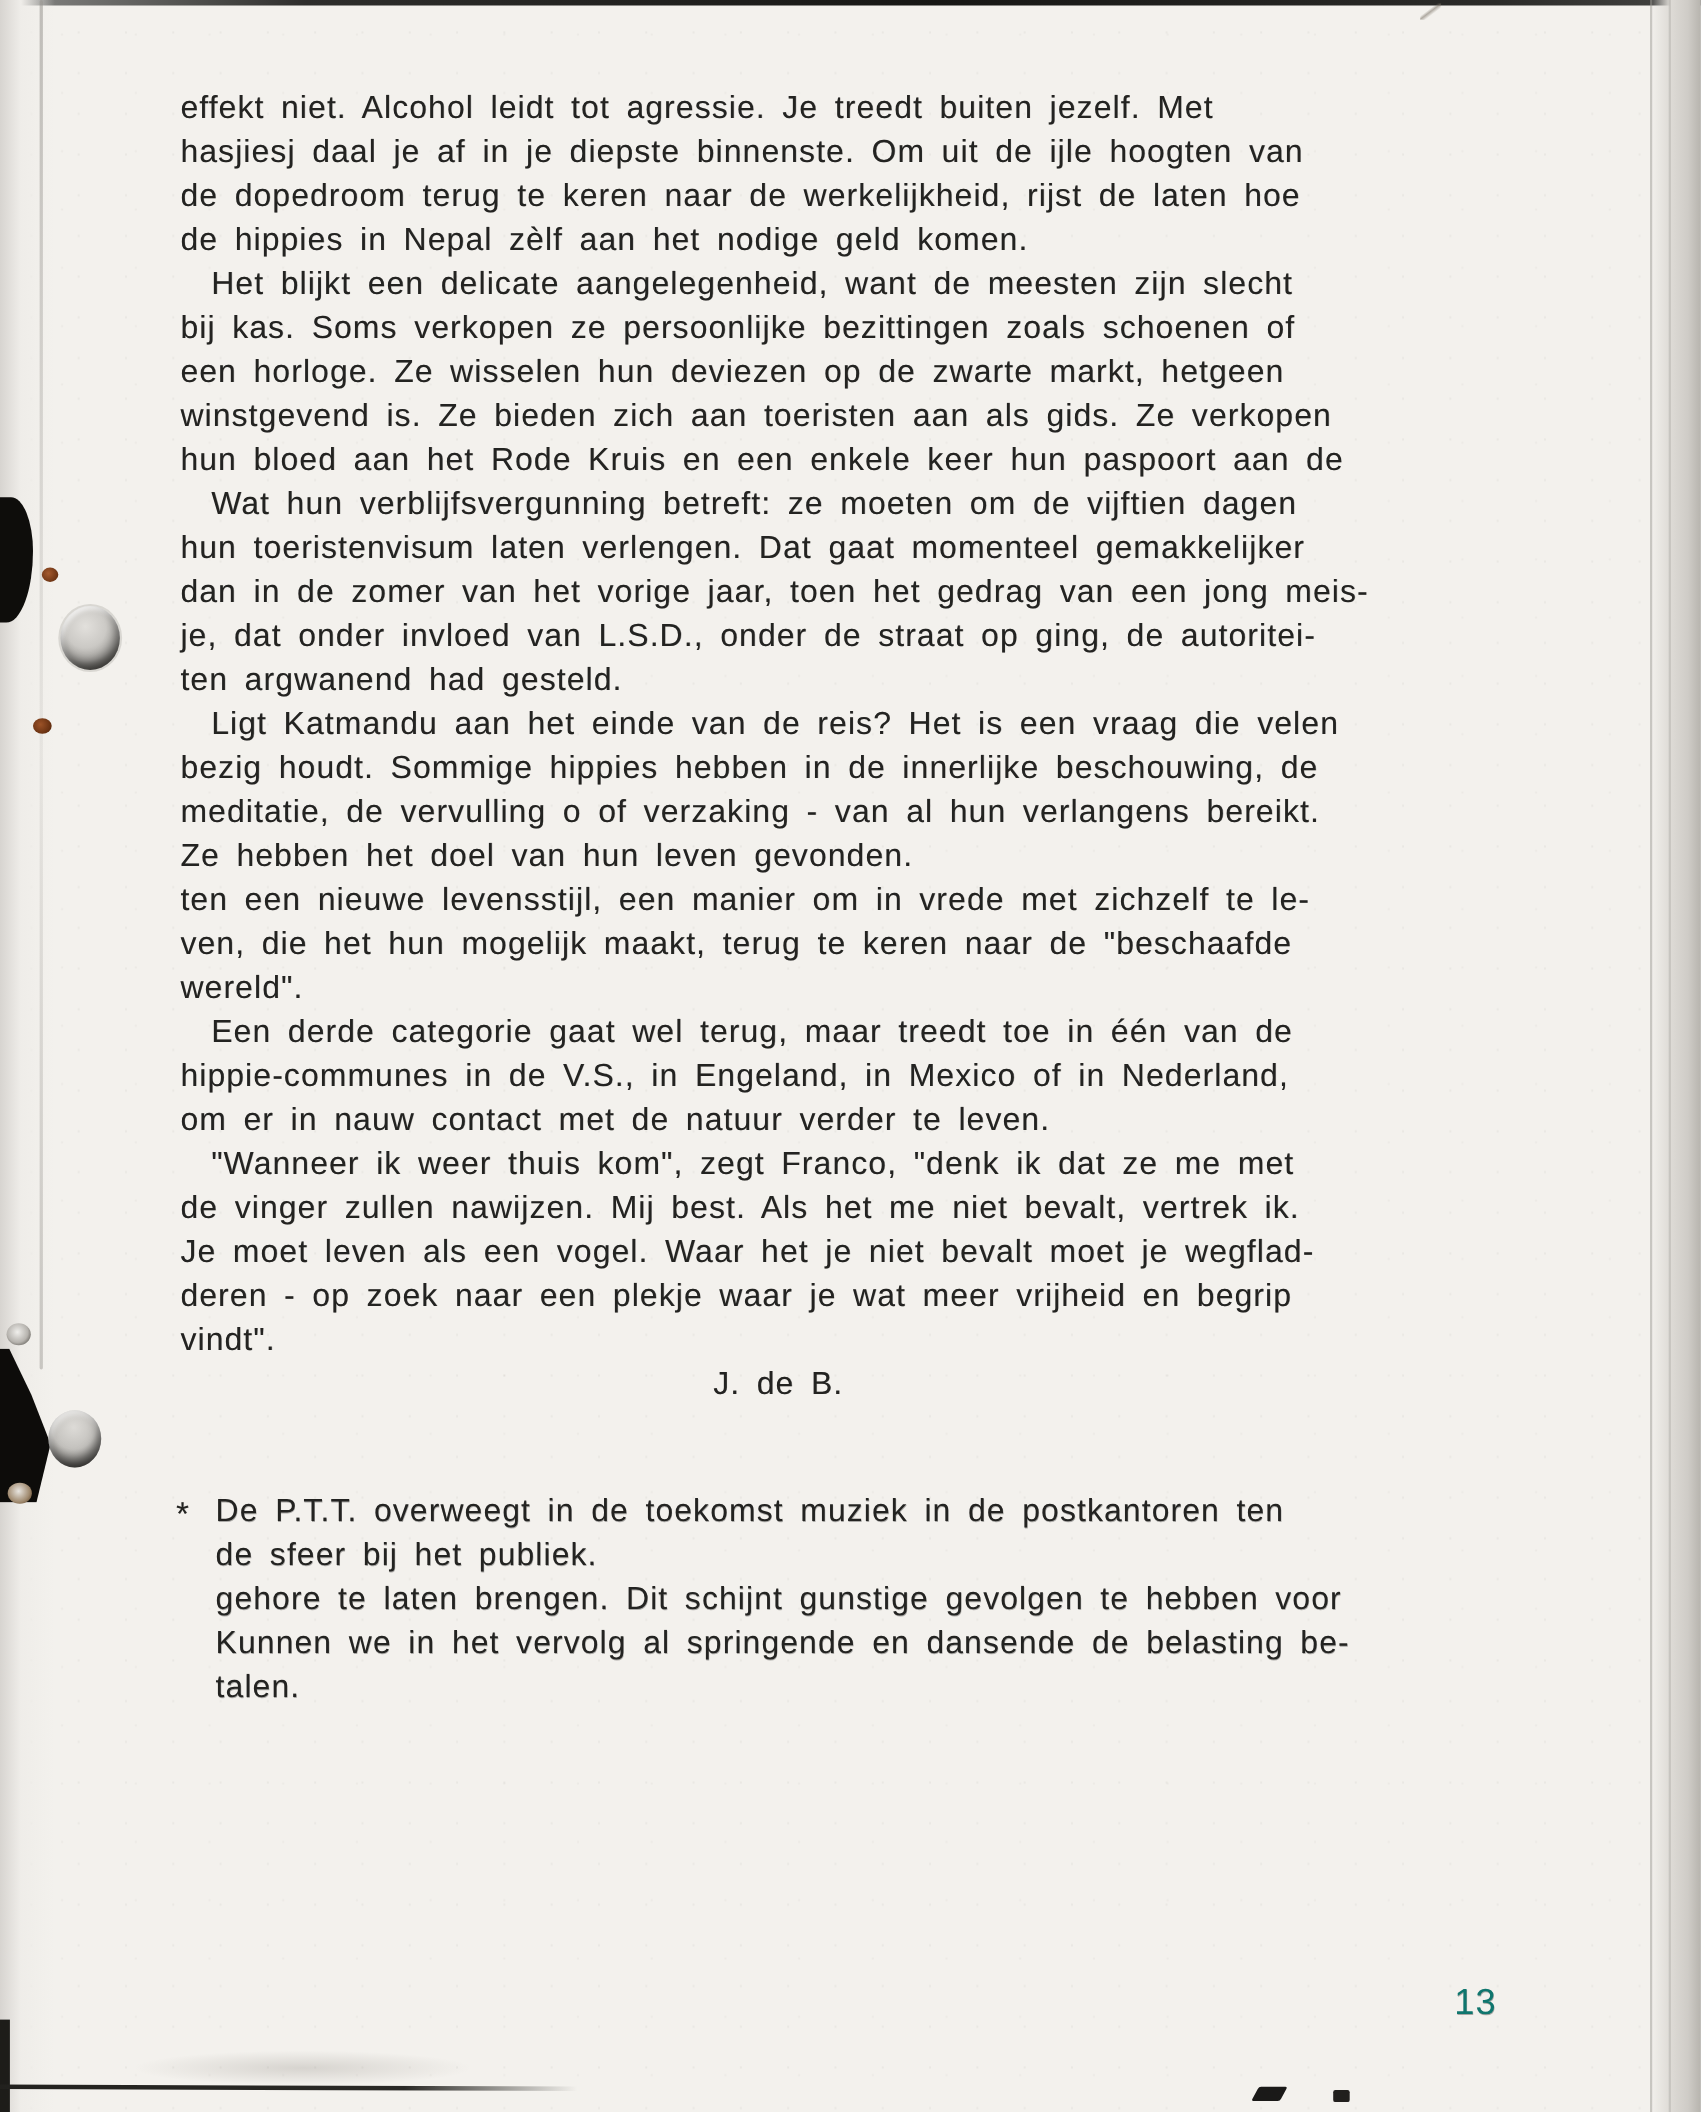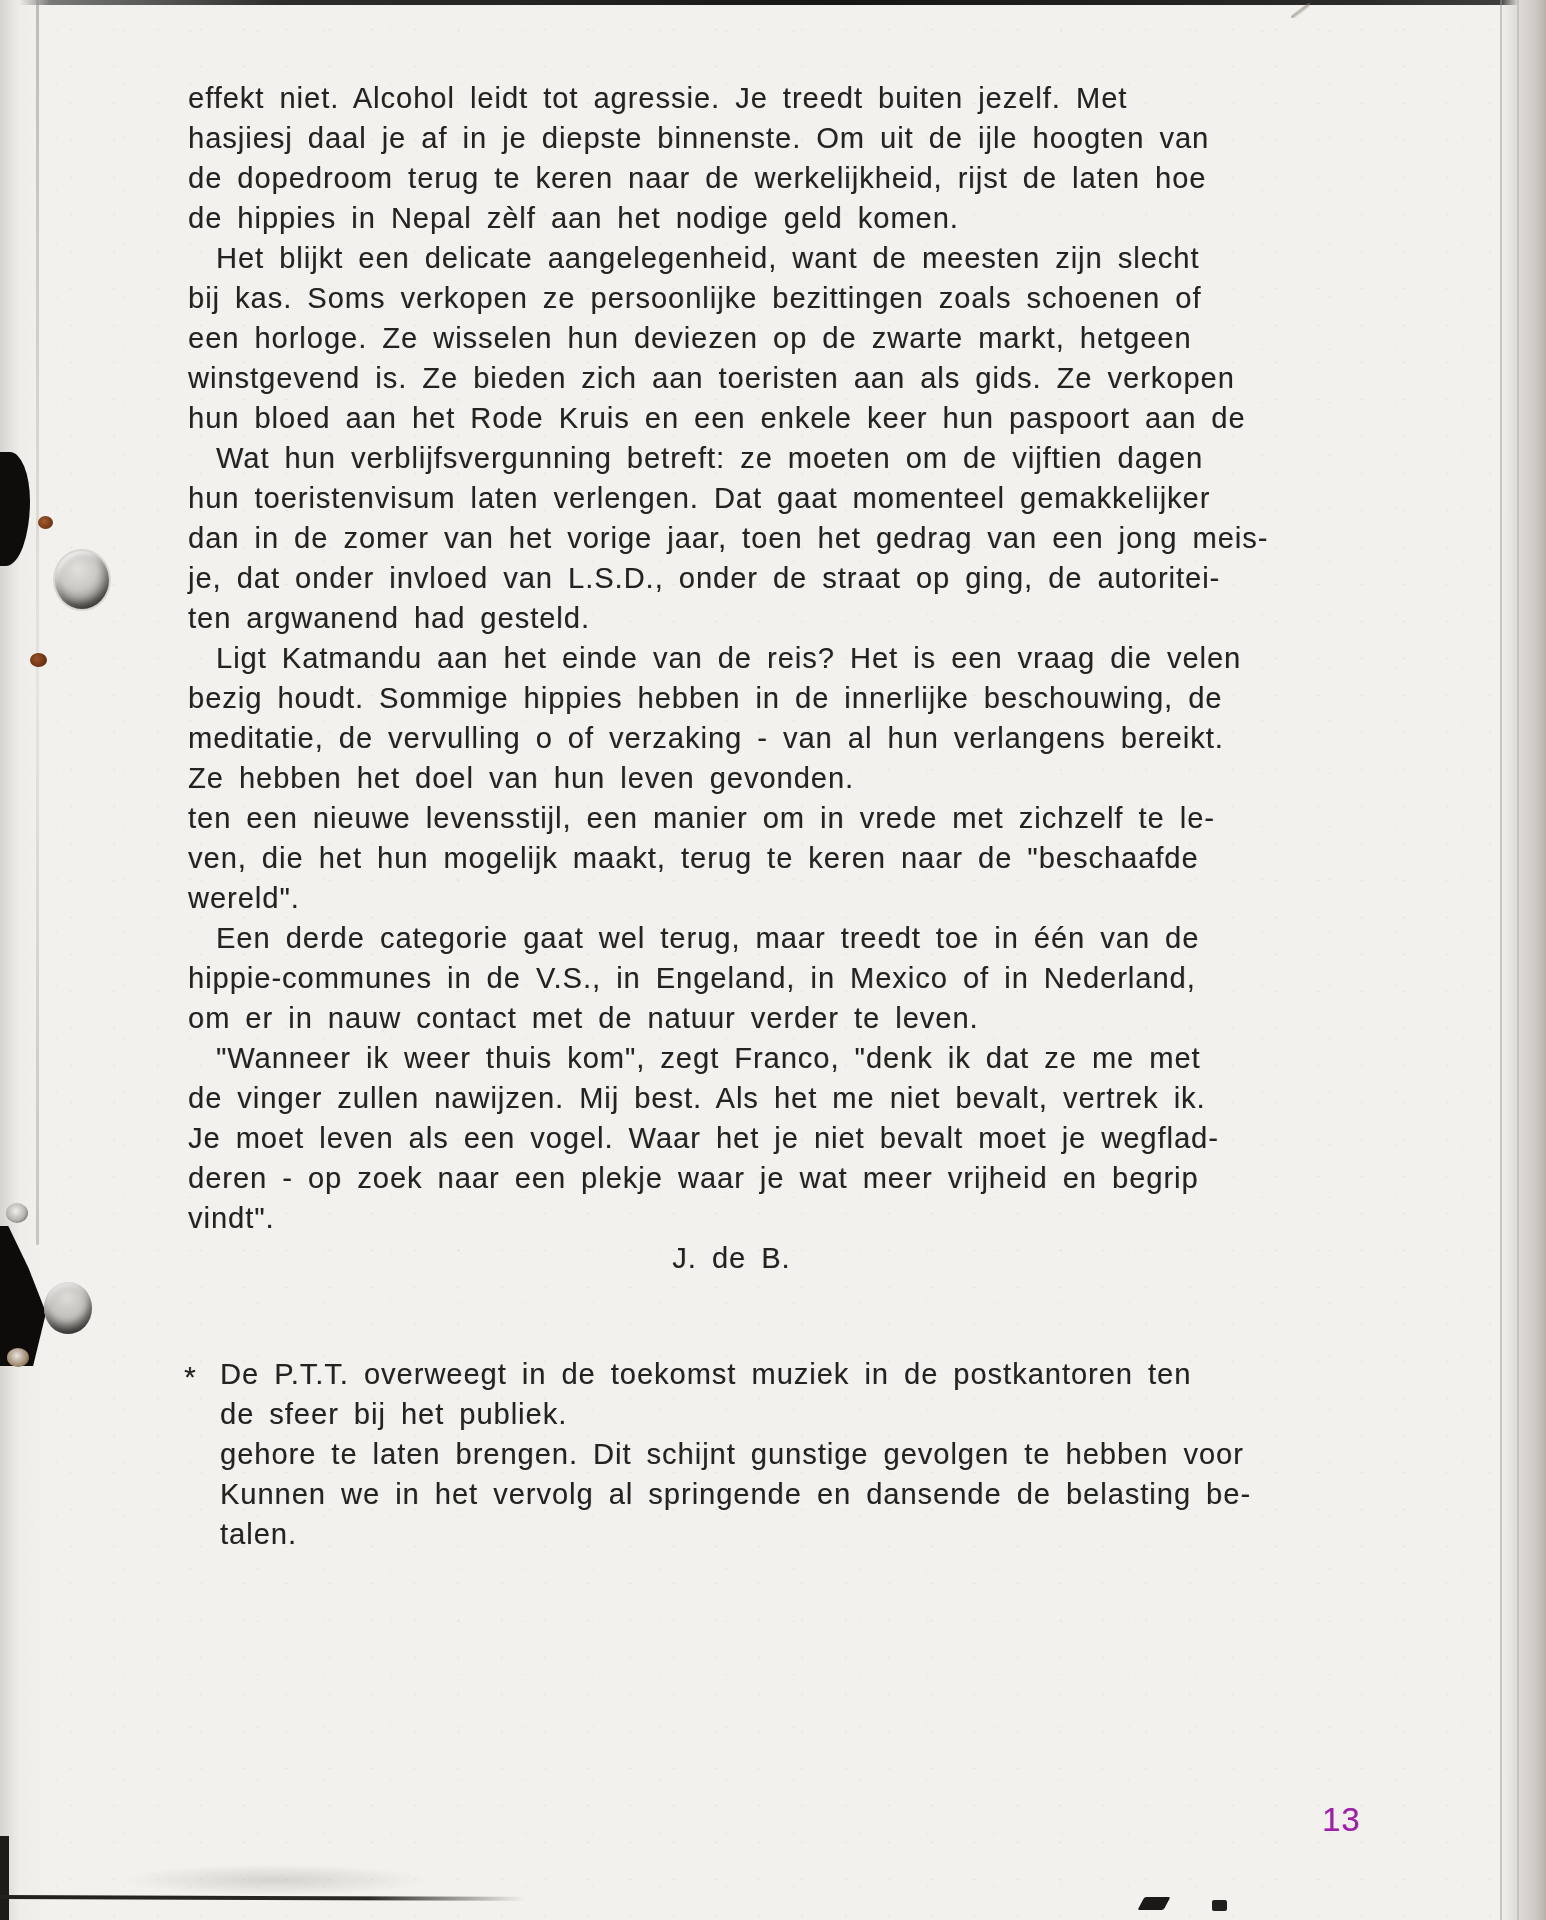--- a/index.html
+++ b/index.html
@@ -56,35 +56,35 @@
     background:linear-gradient(to right,#22211e,#2a2926 70%,rgba(42,41,38,0));}
   #bottom-mark-1{left:1141px;top:1897px;width:26px;height:13px;background:#1a1918;
     transform:skewX(-28deg);border-radius:2px;}
   #bottom-mark-2{left:1212px;top:1900px;width:15px;height:11px;background:#211f1d;border-radius:2px;}
   #right-stack{right:0;top:0;width:46px;height:1920px;
     background:linear-gradient(to right,rgba(222,219,214,0),#dedbd6 40%,#cfccc7 75%,#b7b4ae);}
   #right-line-1{left:1500px;top:0;width:2px;height:1920px;background:rgba(158,155,149,.5);}
   #right-line-2{left:1517px;top:0;width:2px;height:1920px;background:rgba(168,165,159,.42);}
 
   .text-block{
-    position:absolute;left:188px;top:78px;width:1215px;
+    position:absolute;left:164px;top:78px;width:1215px;
     font-size:29px;line-height:40px;
     letter-spacing:1px;word-spacing:6px;
     color:#232321;
     text-shadow:.4px .4px 0 rgba(35,35,33,.35);
   }
   .para{margin:0;}
   .tline{height:40px;white-space:nowrap;}
   .tline.indent{padding-left:28px;}
   .signature{height:40px;line-height:40px;text-align:center;padding-right:128px;}
   .footnote{position:relative;margin-top:76px;padding-left:32px;}
   .fn-marker{position:absolute;left:-4px;top:3px;font-size:30px;}
   .page-number{
     position:absolute;left:1322px;top:1800px;
-    font-size:33px;line-height:40px;letter-spacing:1px;color:#a21caf;
+    font-size:33px;line-height:40px;letter-spacing:1px;color:#0f766e;
     text-shadow:.4px .4px 0 rgba(29,29,27,.35);
   }
 </style>
 </head>
 <body>
 
 <div class="page">
 
   <div class="artifact" id="top-edge"></div>
   <div class="artifact" id="top-left-notch"></div>

